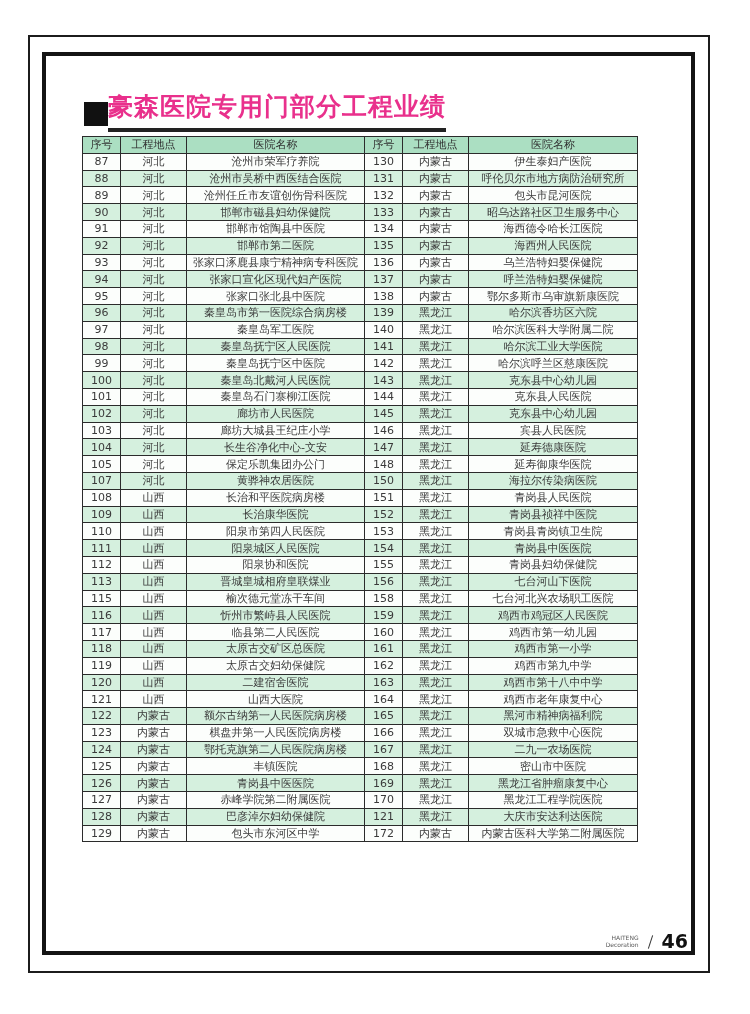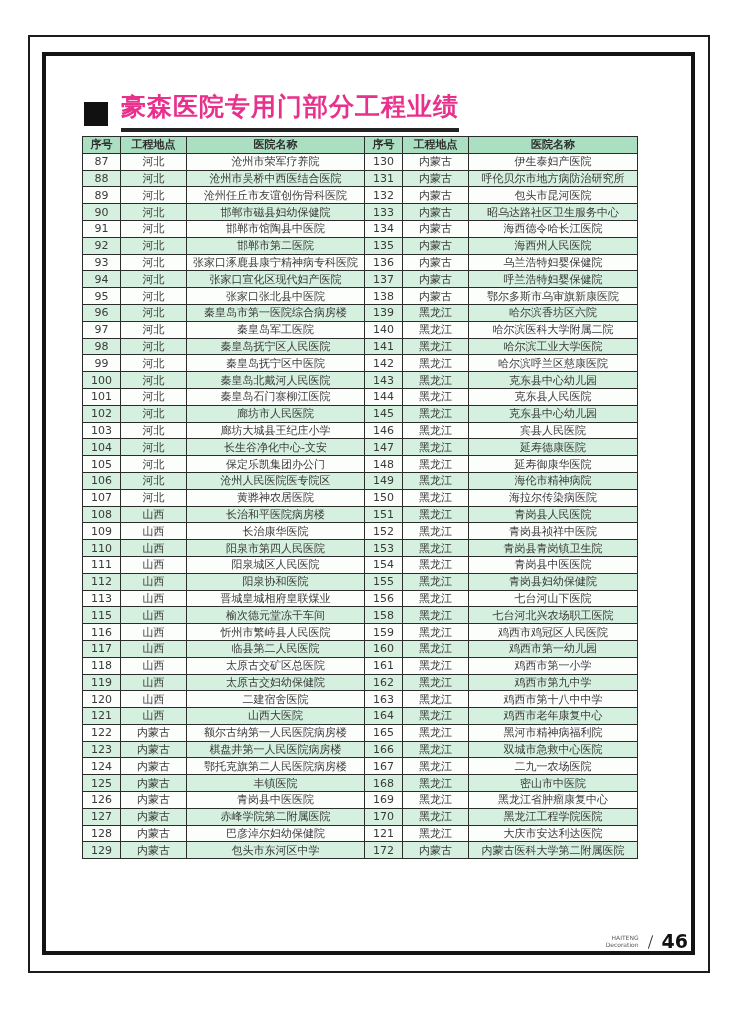--- a/index.html
+++ b/index.html
@@ -13,21 +13,21 @@
   .outer-frame {
     position:absolute; left:28px; top:35px; width:682px; height:938px;
     border:2px solid #1c1c1c; background:#ffffff;
   }
   .inner-frame {
     position:absolute; left:12px; top:15px; width:653px; height:903px;
     border:4px solid #141414; background:#ffffff;
   }
   .title-wrap {
     position:absolute; left:38px; top:34px;
-    display:flex; align-items:center; gap:13px;
+    display:flex; align-items:center; 
   }
   .title-bullet {
     width:24px; height:24px; background:#111; margin-top:6px;
     flex:0 0 auto;
   }
   .page-title {
     font-size:25px; font-weight:bold; color:var(--title-color);
     letter-spacing:1px;
     border-bottom:4px solid #222; padding-bottom:5px;
     white-space:nowrap;
@@ -37,21 +37,21 @@
     border-collapse:collapse; table-layout:fixed;
     font-size:11px; color:#3a3a3a;
   }
   table.projects th, table.projects td {
     border:1px solid var(--border-color);
     text-align:center; vertical-align:middle;
     height:16.8px; padding:0 2px;
     overflow:hidden; white-space:nowrap;
   }
   table.projects th {
-    background:var(--header-bg); font-weight:bold; color:#2f2f2f;
+    background:var(--header-bg); font-weight:normal; color:#2f2f2f;
   }
   table.projects td { background:var(--row-bg); }
   table.projects tbody tr:nth-child(even) td { background:var(--row-alt-bg); }
   .col-no   { width:38px; }
   .col-loc  { width:66px; }
   .col-name-l { width:178px; }
   .col-name-r { width:169px; }
   .footer {
     position:absolute; right:3px; top:876px;
     display:flex; align-items:center; gap:10px;
@@ -245,28 +245,20 @@
           </tr>
           <tr>
             <td>105</td>
             <td>河北</td>
             <td>保定乐凯集团办公门</td>
             <td>148</td>
             <td>黑龙江</td>
             <td>延寿御康华医院</td>
           </tr>
           <tr>
-            <td>106</td>
-            <td>河北</td>
-            <td>沧州人民医院医专院区</td>
-            <td>149</td>
-            <td>黑龙江</td>
-            <td>海伦市精神病院</td>
-          </tr>
-          <tr>
             <td>107</td>
             <td>河北</td>
             <td>黄骅神农居医院</td>
             <td>150</td>
             <td>黑龙江</td>
             <td>海拉尔传染病医院</td>
           </tr>
           <tr>
             <td>108</td>
             <td>山西</td>

